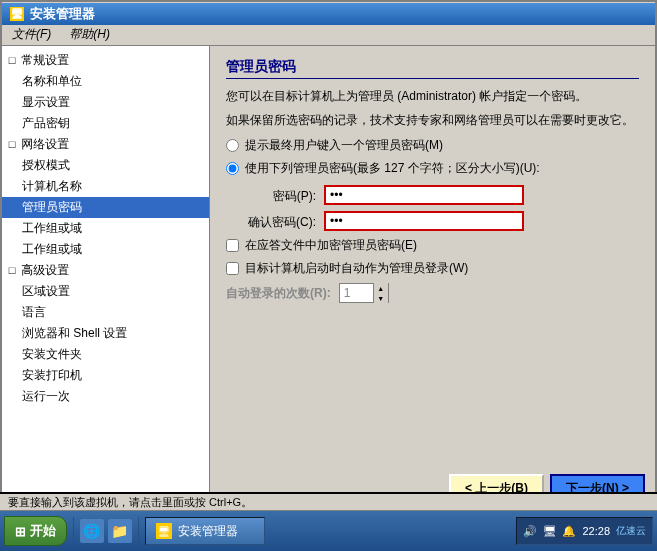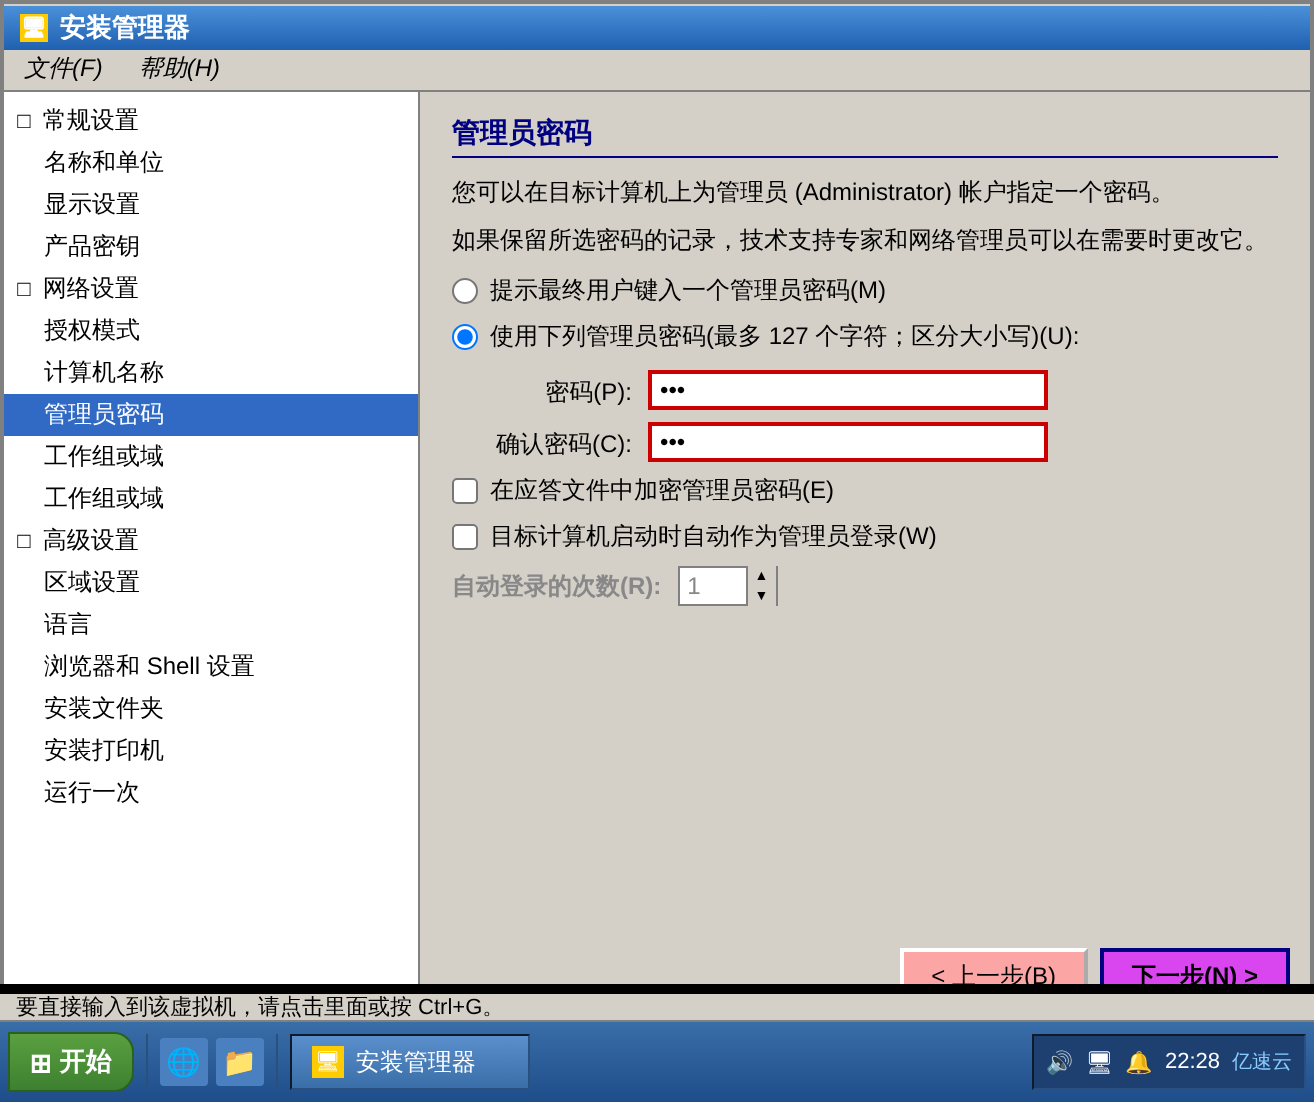--- a/index.html
+++ b/index.html
@@ -214,29 +214,30 @@
 
     
     .button-row {
       position: absolute;
       bottom: 48px;
       right: 12px;
       display: flex; gap: 6px;
     }
     .btn {
       padding: 4px 14px;
-      background: #fca5a5;
+      background: #fef9c3;
       border: 2px outset #ffffff;
       font-size: 12px;
       cursor: pointer;
       min-width: 80px;
       text-align: center;
+      font-weight: bold;
     }
     .btn.primary {
-      background: #d946ef;
+      background: #3b82f6;
       border: 2px solid #000080;
       font-weight: bold;
     }
 
     
     .taskbar {
       position: absolute;
       bottom: 0; left: 0; right: 0;
       height: 40px;
       background: linear-gradient(to bottom, #3a6ea8, #1e4d8a);
@@ -297,21 +298,21 @@
       color: white;
       border: 1px inset #2a5080;
     }
 
     
     .info-text {
       position: absolute;
       bottom: 41px;
       left: 0; right: 0;
       background: #d4d0c8;
-      border-top: 5px solid #000000;
+      border-top: 2px solid #000000;
       font-size: 11px;
       color: #000;
       padding: 2px 8px;
       height: 18px;
       display: flex; align-items: center;
     }
   </style>
 </head>
 <body>
 

